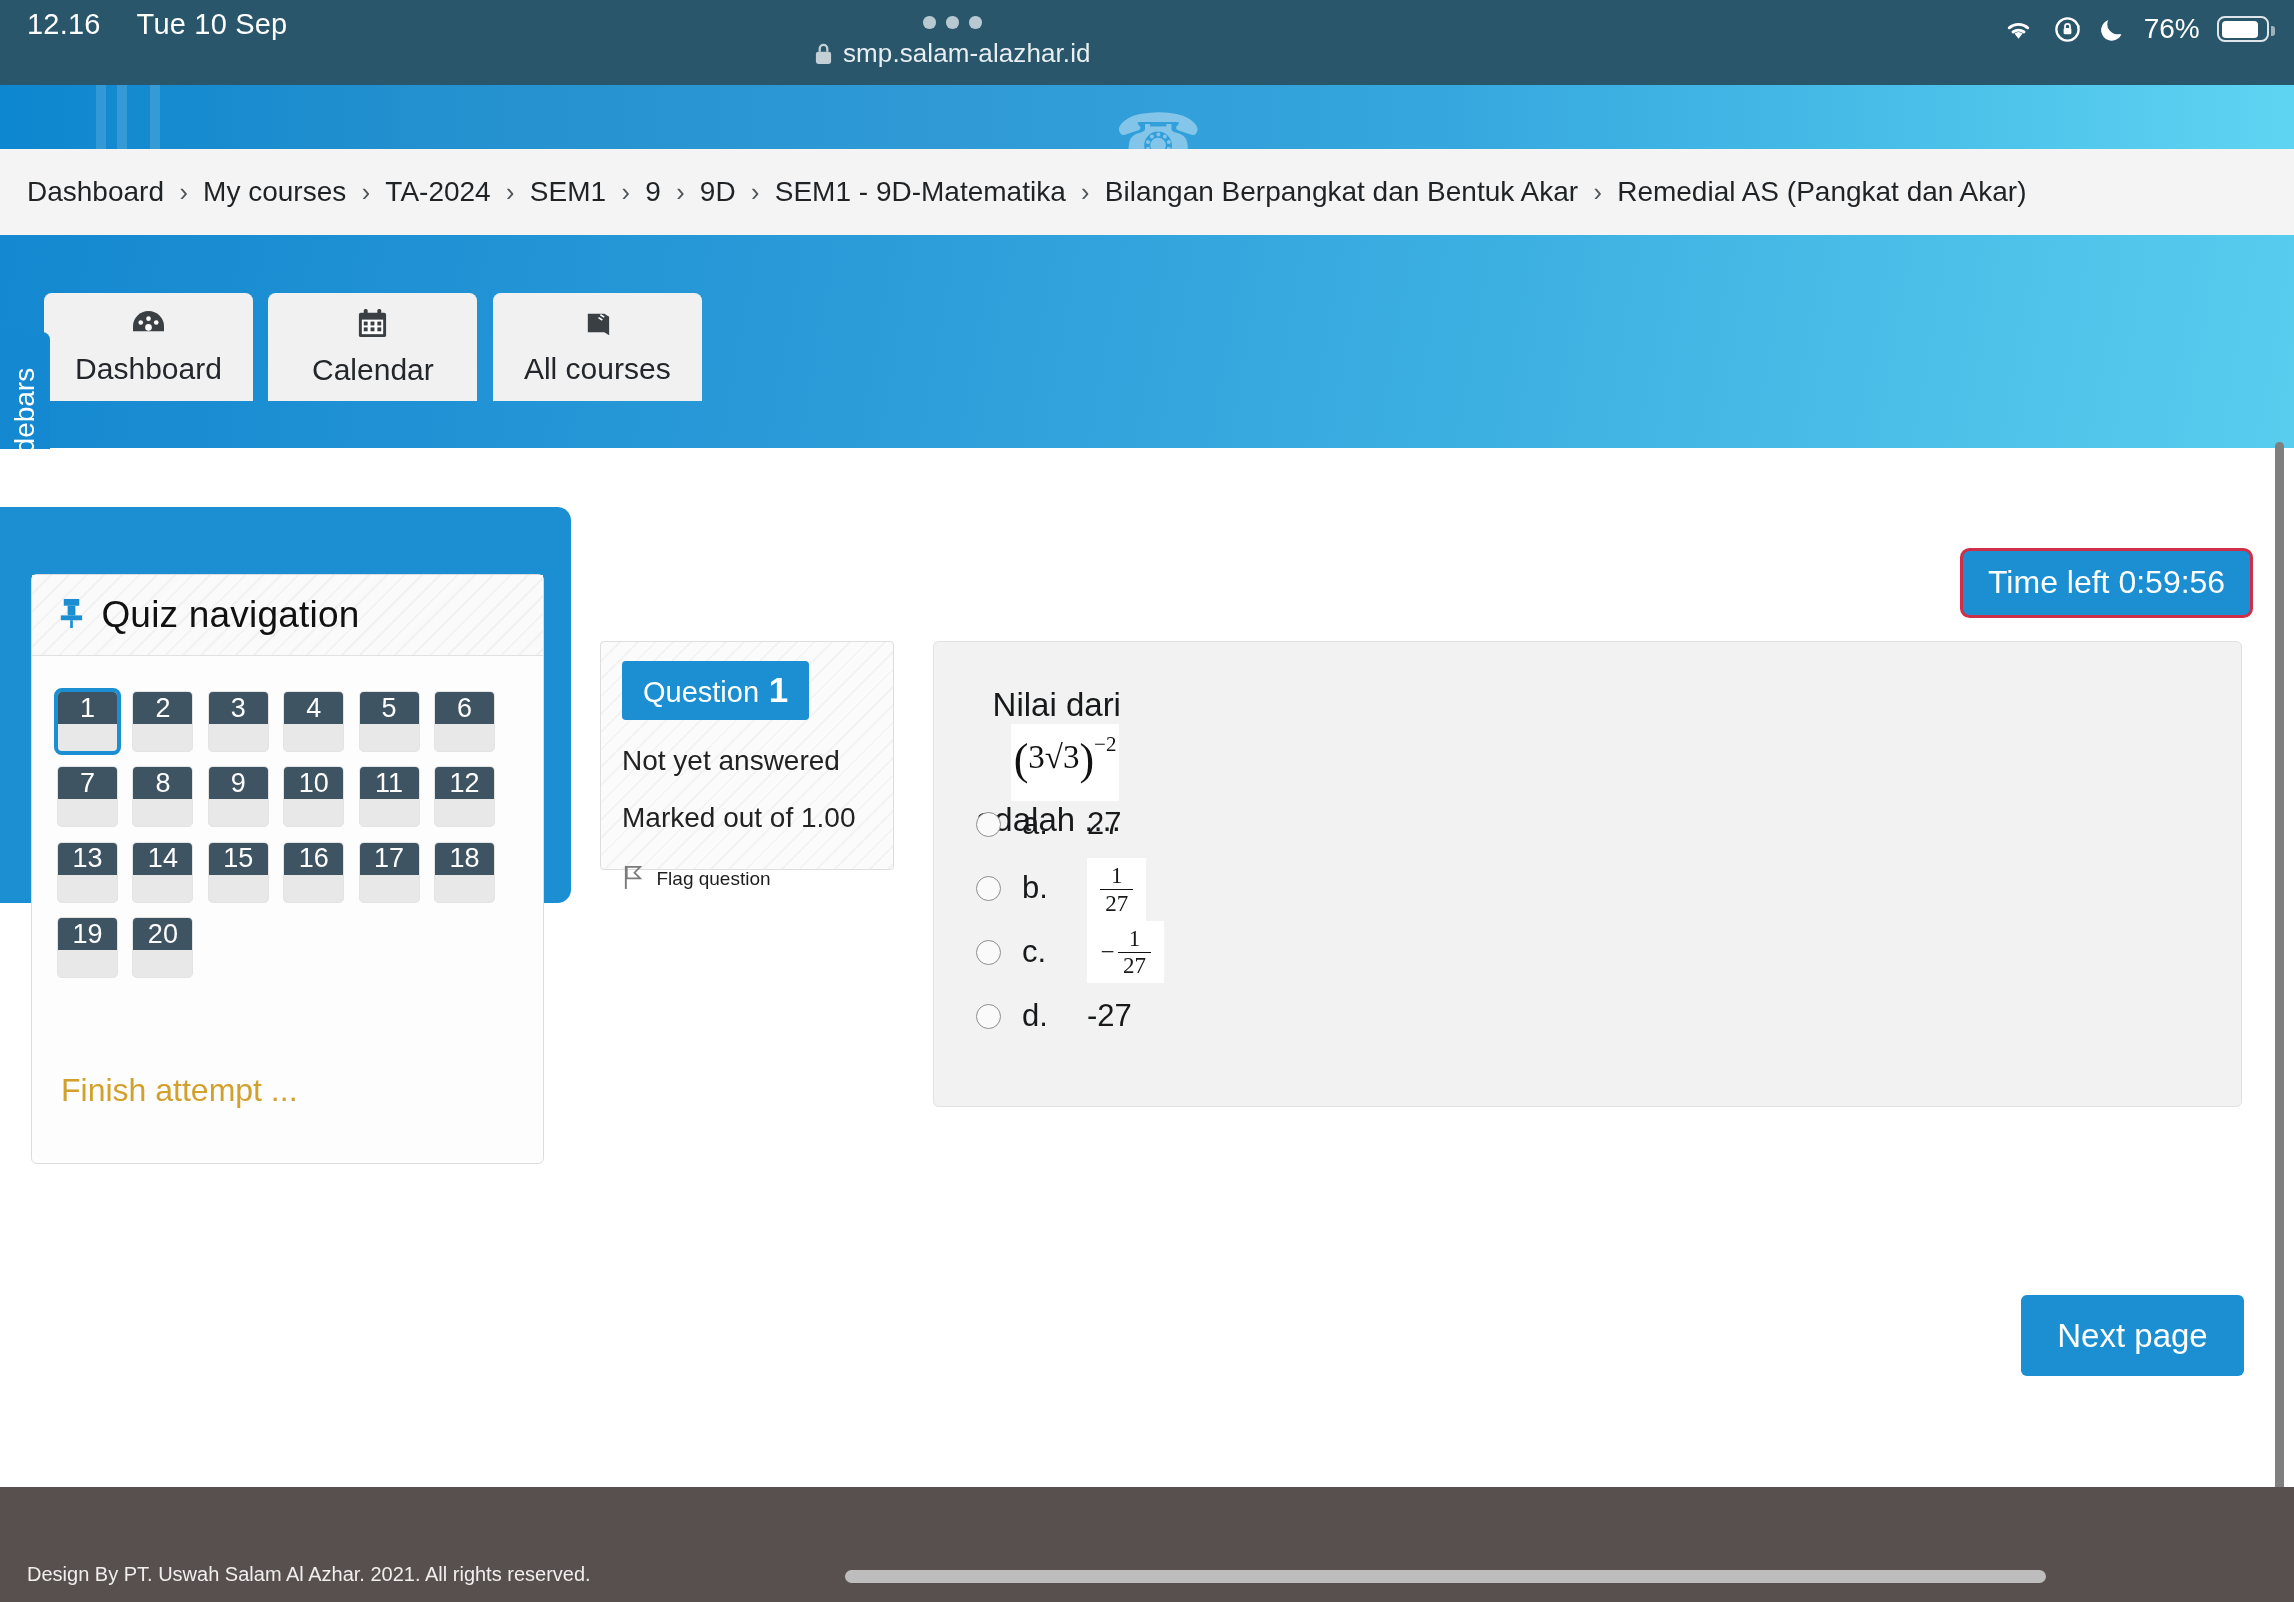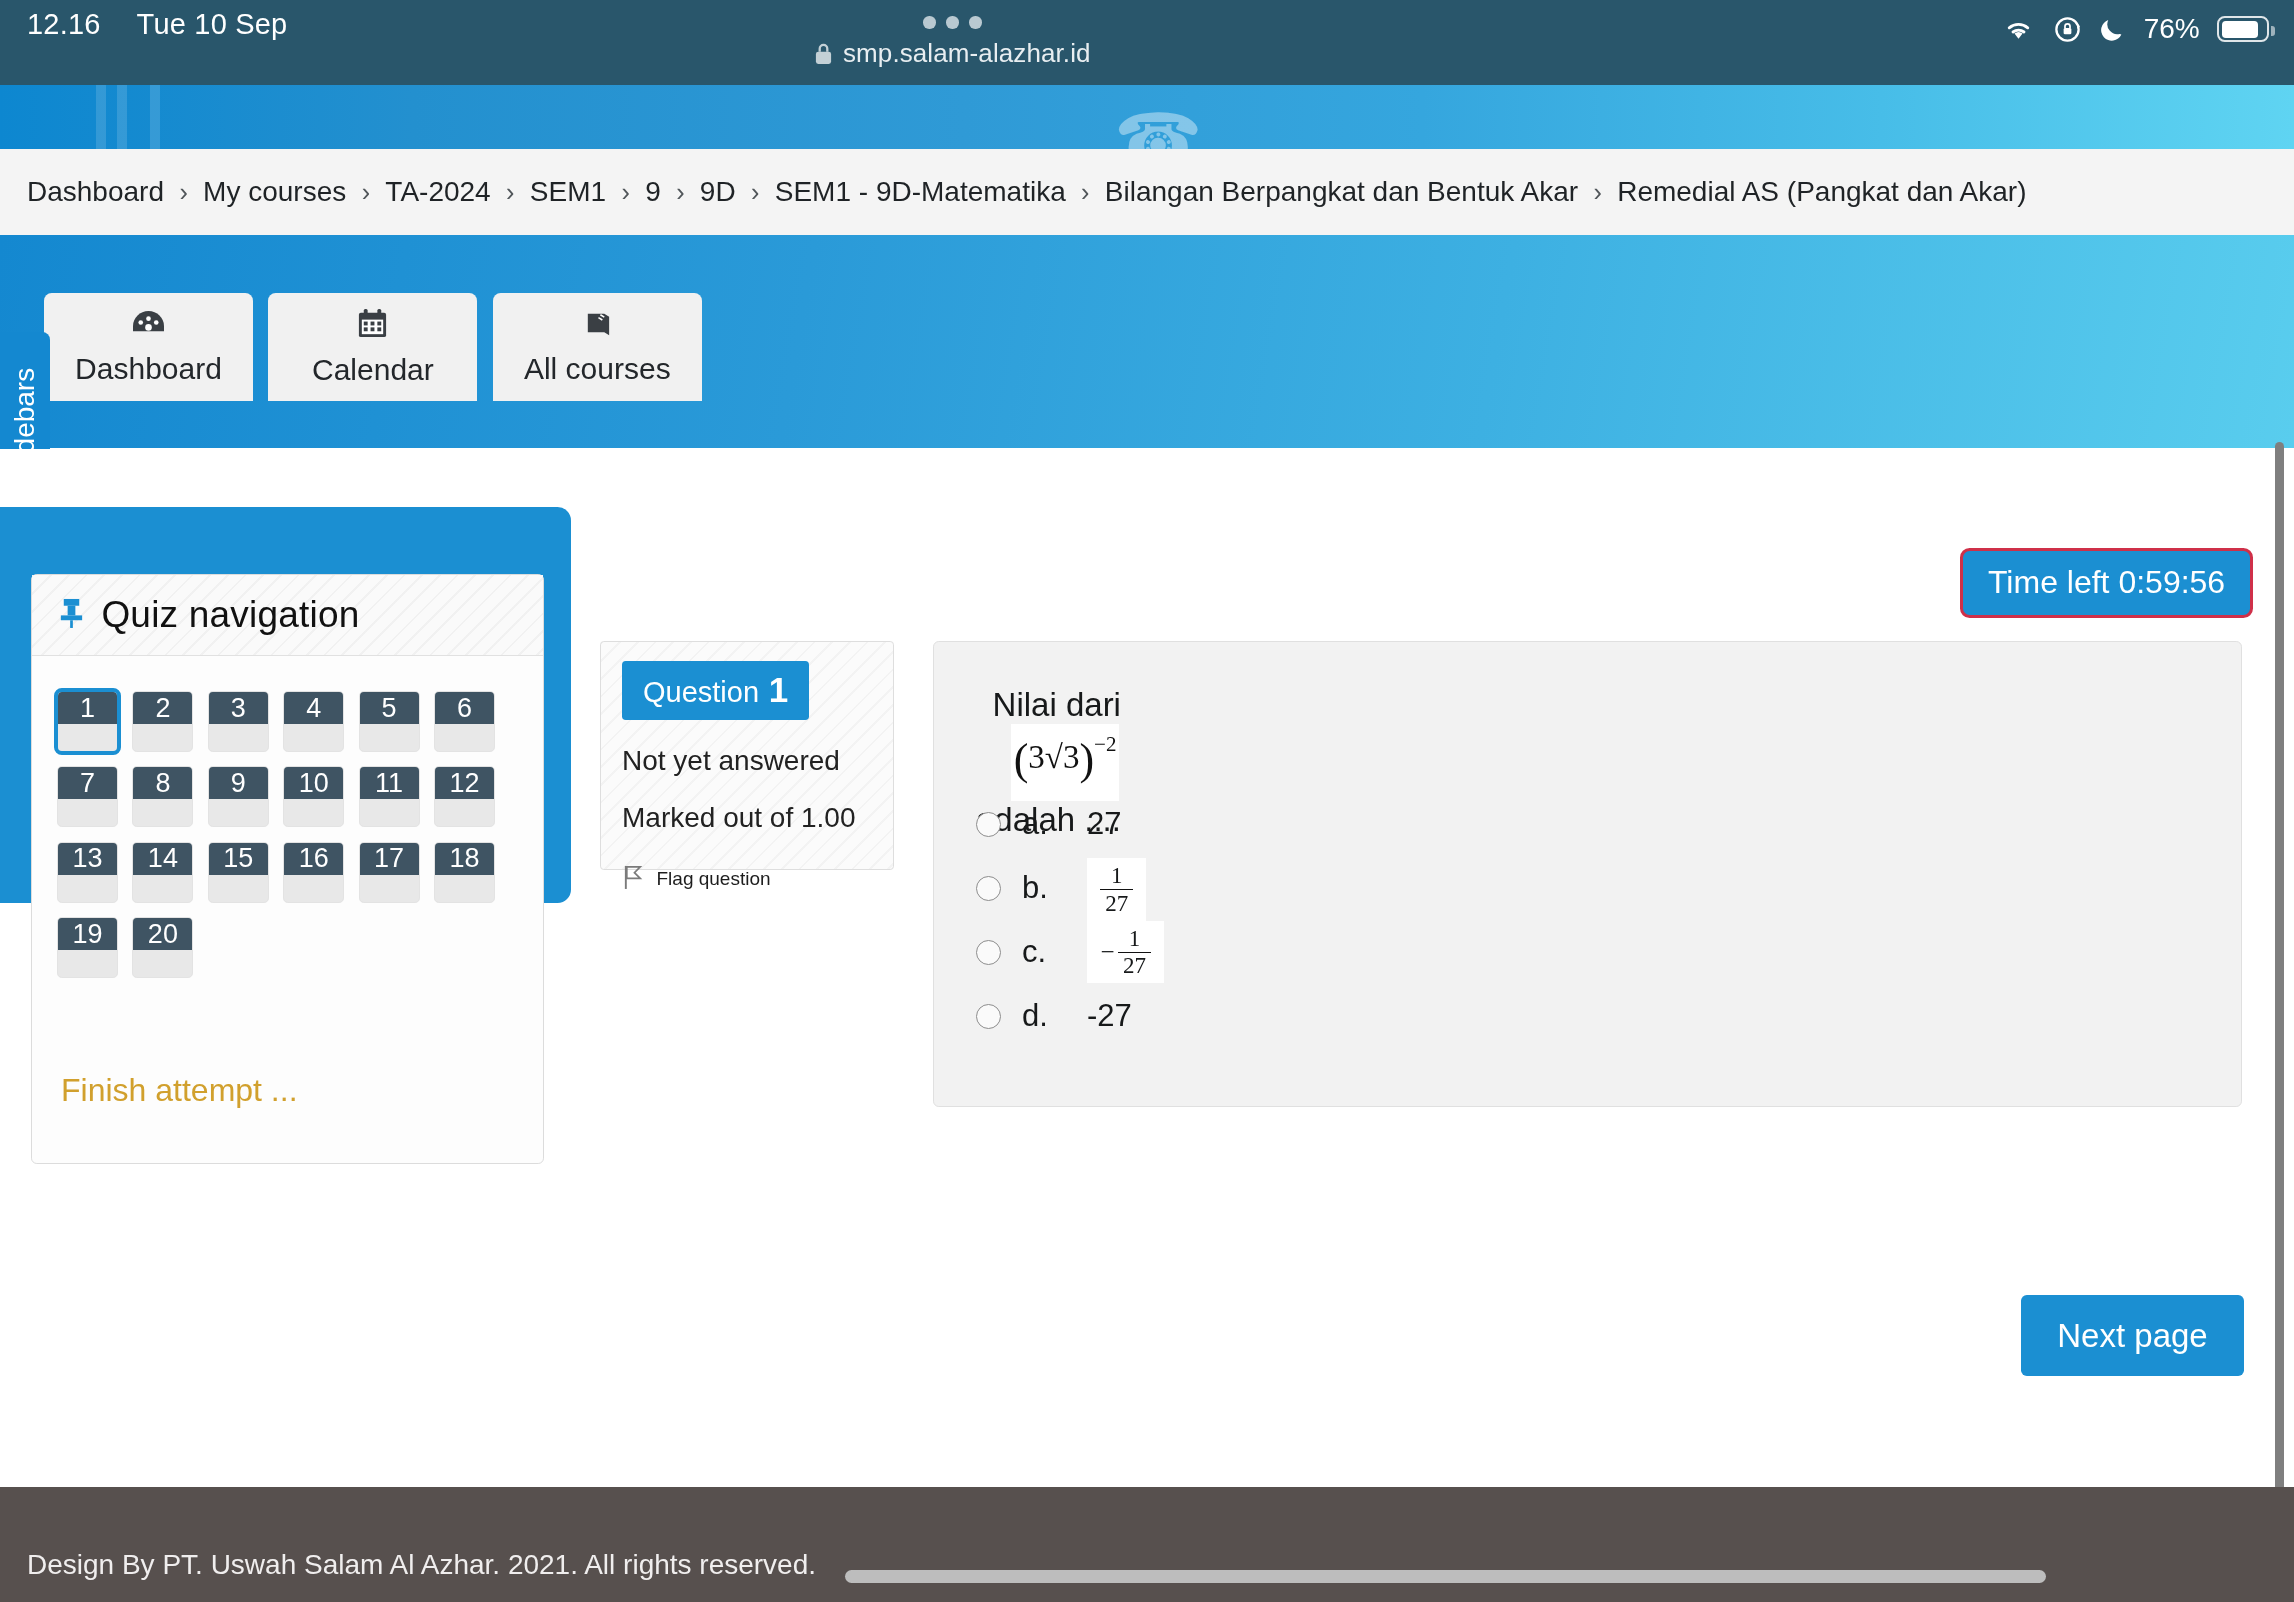--- a/index.html
+++ b/index.html
@@ -237,22 +237,22 @@
     border: none; border-radius: 5.8px; font-size: 33px; cursor: pointer;
     font-family: "Liberation Sans", sans-serif;
   }
 
   
   .footer {
     position: absolute; left: 0; top: 1487px;
     width: 2294px; height: 115px; background: #57504e;
   }
   .footer-txt {
-    position: absolute; left: 27px; top: 62px;
-    font-size: 28px; color: #f0eeee;
+    position: absolute; left: 27px; top: 76px;
+    font-size: 20px; color: #f0eeee;
   }
   .hscroll {
     position: absolute; left: 845px; top: 1570px;
     width: 1201px; height: 13.4px; background: #bdbdbd; border-radius: 6.7px;
   }
   .vscroll {
     position: absolute; right: 9.6px; top: 442px;
     width: 9.6px; height: 1057px; background: #7f7f7f; border-radius: 4.8px;
   }
 </style>

